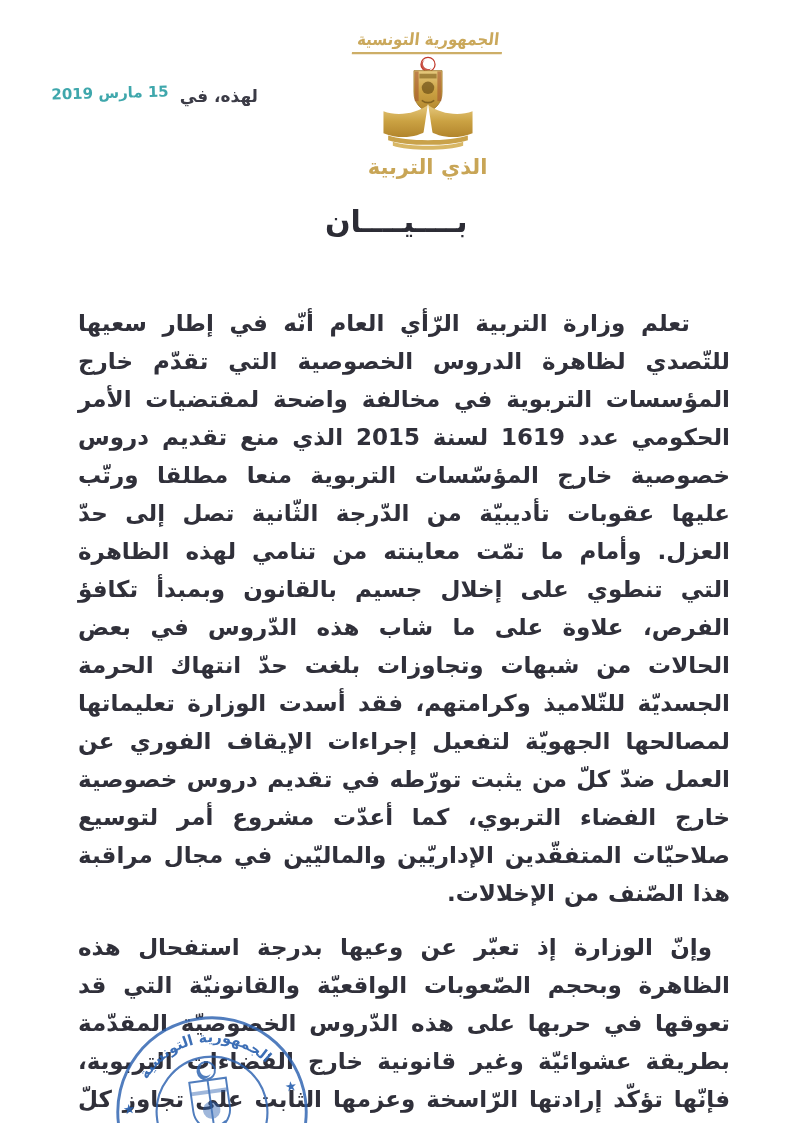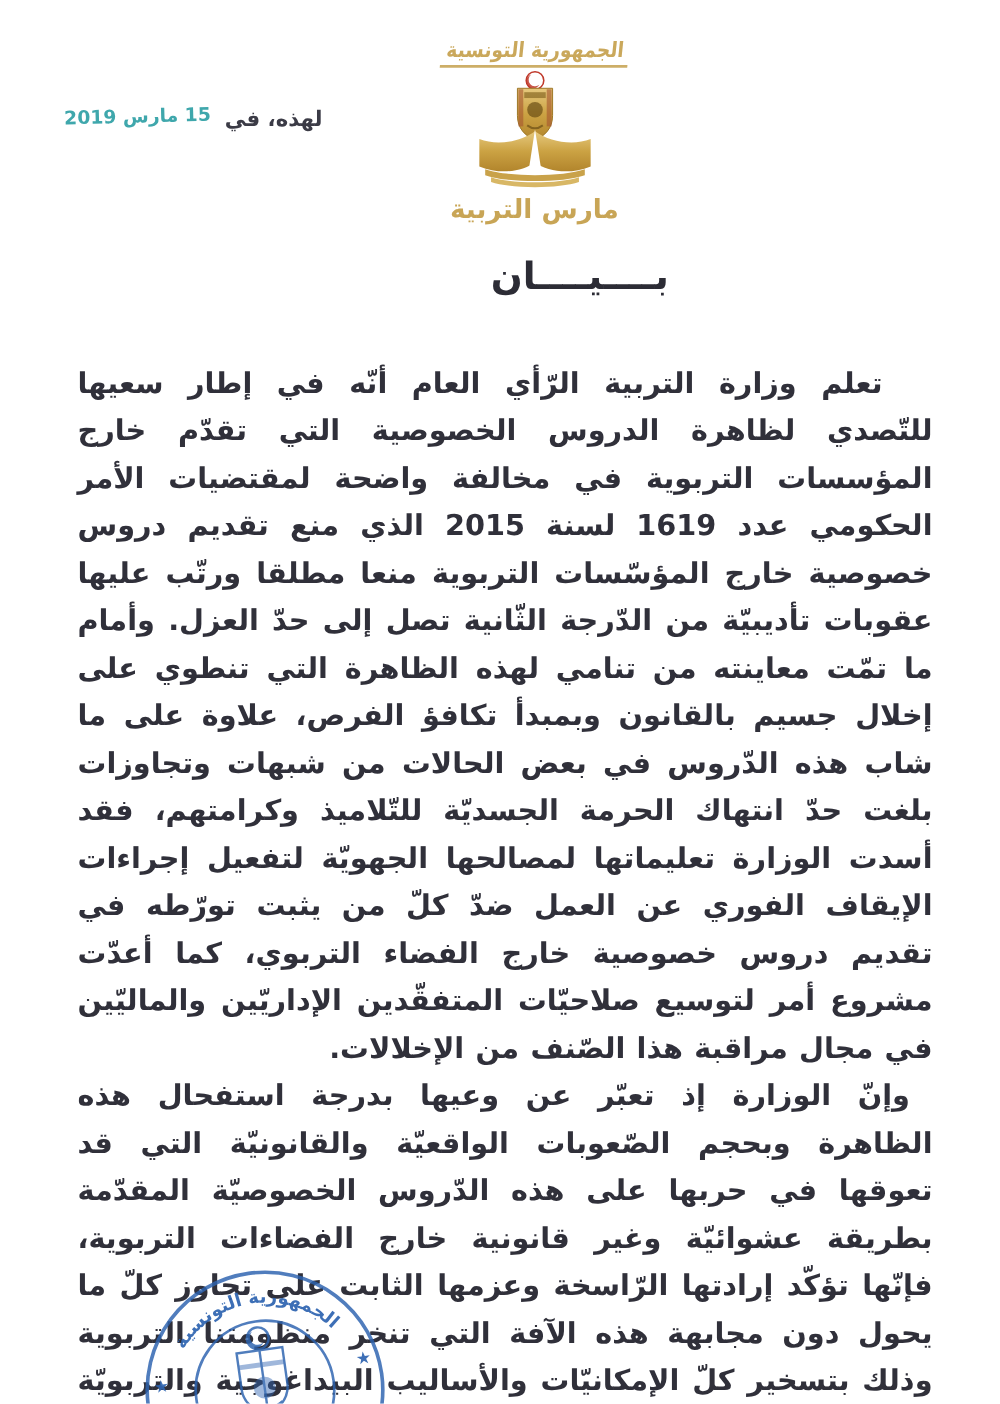--- a/index.html
+++ b/index.html
@@ -46,33 +46,33 @@
   }
   .logo-emblem{display:block;margin:2px auto 0 auto;}
   .logo-ministry{
     color:#c6a14e;font-weight:bold;font-size:21px;
     margin-top:0px;opacity:.95;
     white-space:nowrap;
   }
 
   
   .doc-title{
-    position:absolute;left:315px;top:204px;width:220px;
-    text-align:right;direction:rtl;
+    position:absolute;left:325px;top:204px;width:220px;
+    text-align:left;direction:rtl;
     font-size:30px;font-weight:bold;color:#2c2c35;
     white-space:nowrap;
   }
 
   
   .body-text{
     position:absolute;left:62px;top:288px;width:684px;
     direction:rtl;
   }
   .body-text p{
-    margin:0;
+    margin:16px;
     font-size:23px;line-height:38px;font-weight:bold;
     color:#30303a;
     text-align:justify;
     text-align-last:right;
     word-spacing:1px;
   }
   .para-1{text-indent:40px;}
   .para-2{text-indent:18px;}
 
   
@@ -126,21 +126,21 @@
 
       <g>
         <path d="M75,64 C60,75 36,79 18,72 L18,100 C40,109 62,105 75,96 Z" fill="url(#goldGrad)"></path>
         <path d="M75,64 C90,75 114,79 132,72 L132,100 C110,109 88,105 75,96 Z" fill="url(#goldGrad)"></path>
         <path d="M75,62 L69,101 L81,101 Z" fill="#ffffff"></path>
         <path d="M24,103 C46,111 104,111 126,103 L126,109 C104,117 46,117 24,109 Z" fill="#c9a24a"></path>
         <path d="M30,111 C50,118 100,118 120,111 L120,116 C100,123 50,123 30,116 Z" fill="#d8b765"></path>
       </g>
     </svg>
 
-    <div class="logo-ministry">مارس التربية</div>
+    <div class="logo-ministry">الذي التربية</div>
   </div>
 
   <div class="doc-title">بــــيــــان</div>
 
   <div class="body-text">
     <p class="para-1">تعلم وزارة التربية الرّأي العام أنّه في إطار سعيها للتّصدي لظاهرة الدروس الخصوصية التي تقدّم خارج المؤسسات التربوية في مخالفة واضحة لمقتضيات الأمر الحكومي عدد 1619 لسنة 2015 الذي منع تقديم دروس خصوصية خارج المؤسّسات التربوية منعا مطلقا ورتّب عليها عقوبات تأديبيّة من الدّرجة الثّانية تصل إلى حدّ العزل. وأمام ما تمّت معاينته من تنامي لهذه الظاهرة التي تنطوي على إخلال جسيم بالقانون وبمبدأ تكافؤ الفرص، علاوة على ما شاب هذه الدّروس في بعض الحالات من شبهات وتجاوزات بلغت حدّ انتهاك الحرمة الجسديّة للتّلاميذ وكرامتهم، فقد أسدت الوزارة تعليماتها لمصالحها الجهويّة لتفعيل إجراءات الإيقاف الفوري عن العمل ضدّ كلّ من يثبت تورّطه في تقديم دروس خصوصية خارج الفضاء التربوي، كما أعدّت مشروع أمر لتوسيع صلاحيّات المتفقّدين الإداريّين والماليّين في مجال مراقبة هذا الصّنف من الإخلالات.</p>
     <p class="para-2">وإنّ الوزارة إذ تعبّر عن وعيها بدرجة استفحال هذه الظاهرة وبحجم الصّعوبات الواقعيّة والقانونيّة التي قد تعوقها في حربها على هذه الدّروس الخصوصيّة المقدّمة بطريقة عشوائيّة وغير قانونية خارج الفضاءات التربوية، فإنّها تؤكّد إرادتها الرّاسخة وعزمها الثابت على تجاوز كلّ ما يحول دون مجابهة هذه الآفة التي تنخر منظومتنا التربوية وذلك بتسخير كلّ الإمكانيّات والأساليب البيداغوجية والتربويّة والرّدعيّة المتاحة. كما تشدّد على الأولياء من جهتهم لضرورة الوعي ومزيد اليقظة بالمخاطر الجمّة التي تحفّ بأبنائهم لدى متابعتهم لهذا الصّنف من الدّروس العشوائيّة وإلى معاضدة مجهود الوزارة في الاضطلاع بدورهم وواجبهم في هذا الصّدد بما يكفل حماية أبنائنا التلاميذ وتحصين منظومتنا التربويّة.</p>
   </div>
 
   <svg class="seal" width="204" height="204" viewBox="0 0 210 210" aria-hidden="true">

